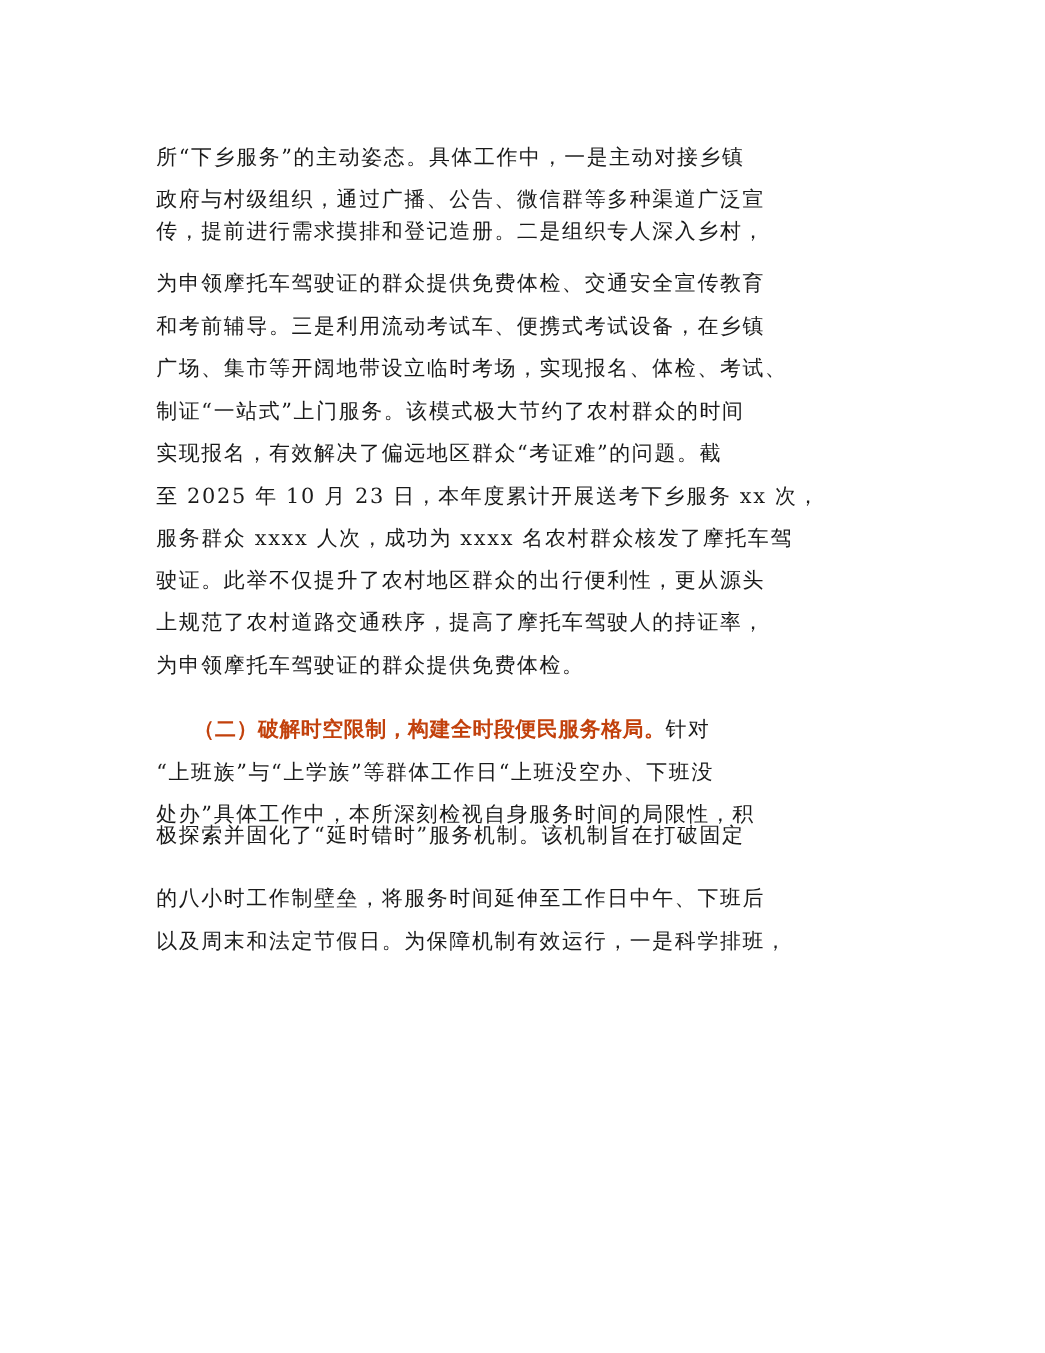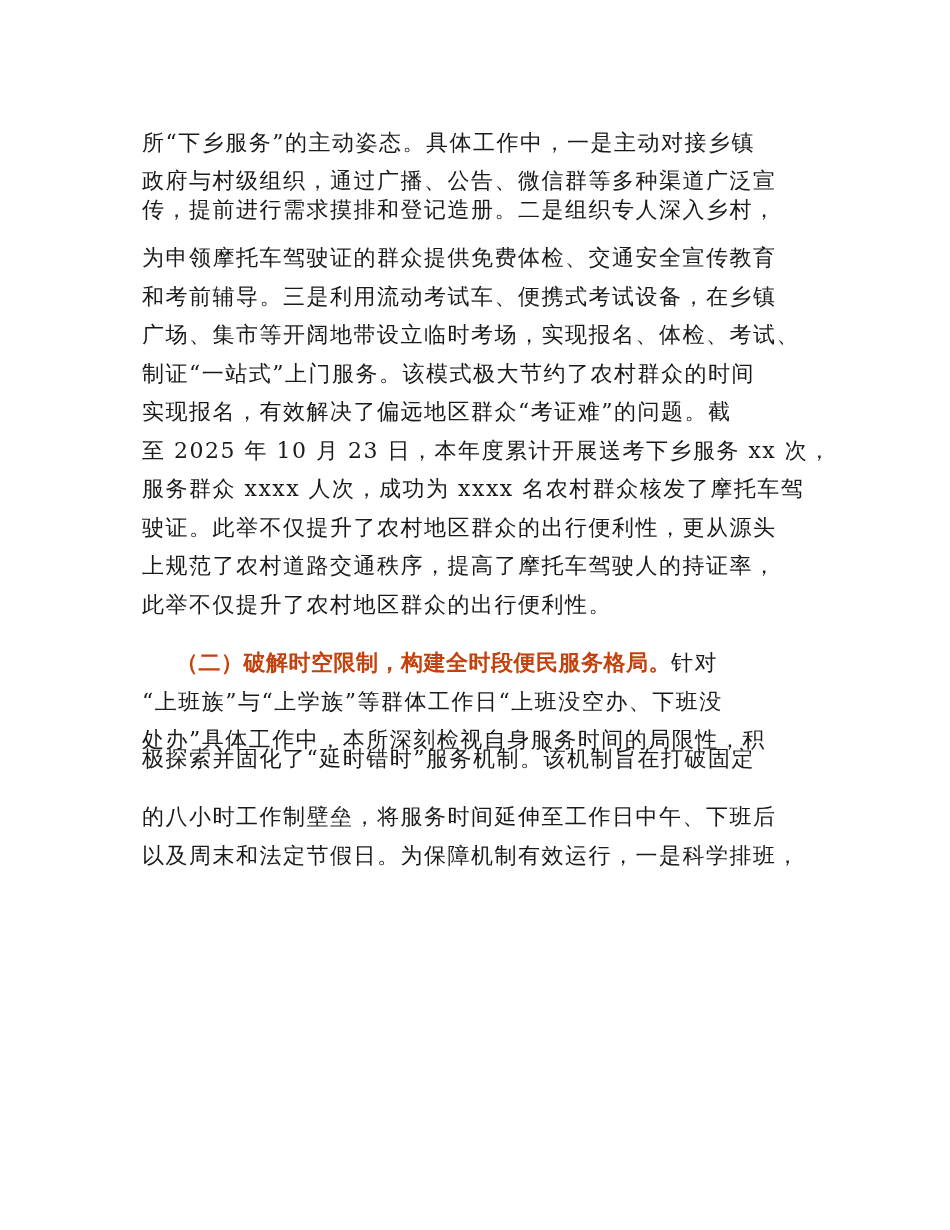--- a/index.html
+++ b/index.html
@@ -21,21 +21,21 @@
       height: 1230px;
       background: #ffffff;
     }
     .line {
       position: absolute;
       left: 142px;
       width: 690px;
       height: 38px;
       line-height: 38px;
       font-family: "DejaVu Serif", "Liberation Serif", serif;
-      font-size: 22px;
+      font-size: 19px;
       color: #1a1a1a;
       white-space: nowrap;
       letter-spacing: 1.5px;
     }
     .heading-line {
       left: 176px;
     }
     .heading-bold {
       font-family: "DejaVu Sans", "Liberation Sans", sans-serif;
       font-weight: bold;
@@ -54,21 +54,21 @@
     <div class="line" style="top:191px">传，提前进行需求摸排和登记造册。二是组织专人深入乡村，</div>
     <div class="line" style="top:239px">为申领摩托车驾驶证的群众提供免费体检、交通安全宣传教育</div>
     <div class="line" style="top:278px">和考前辅导。三是利用流动考试车、便携式考试设备，在乡镇</div>
     <div class="line" style="top:316px">广场、集市等开阔地带设立临时考场，实现报名、体检、考试、</div>
     <div class="line" style="top:355px">制证“一站式”上门服务。该模式极大节约了农村群众的时间</div>
     <div class="line" style="top:393px">实现报名，有效解决了偏远地区群众“考证难”的问题。截</div>
     <div class="line" style="top:432px">至 2025 年 10 月 23 日，本年度累计开展送考下乡服务 xx 次，</div>
     <div class="line" style="top:470px">服务群众 xxxx 人次，成功为 xxxx 名农村群众核发了摩托车驾</div>
     <div class="line" style="top:509px">驶证。此举不仅提升了农村地区群众的出行便利性，更从源头</div>
     <div class="line" style="top:547px">上规范了农村道路交通秩序，提高了摩托车驾驶人的持证率，</div>
-    <div class="line" style="top:586px">此举不仅提升了农村地区群众的出行便利性。</div>
+    <div class="line" style="top:586px">为申领摩托车驾驶证的群众提供免费体检。</div>
   </div>
 
   <div>
     <div class="line heading-line" style="top:644px">
       <span class="heading-bold">（二）破解时空限制，构建全时段便民服务格局。</span><span>针对</span>
     </div>
     <div class="line" style="top:683px">“上班族”与“上学族”等群体工作日“上班没空办、下班没</div>
     <div class="line" style="top:721px">处办”具体工作中，本所深刻检视自身服务时间的局限性，积</div>
     <div class="line" style="top:740px">极探索并固化了“延时错时”服务机制。该机制旨在打破固定</div>
     <div class="line" style="top:798px">的八小时工作制壁垒，将服务时间延伸至工作日中午、下班后</div>

